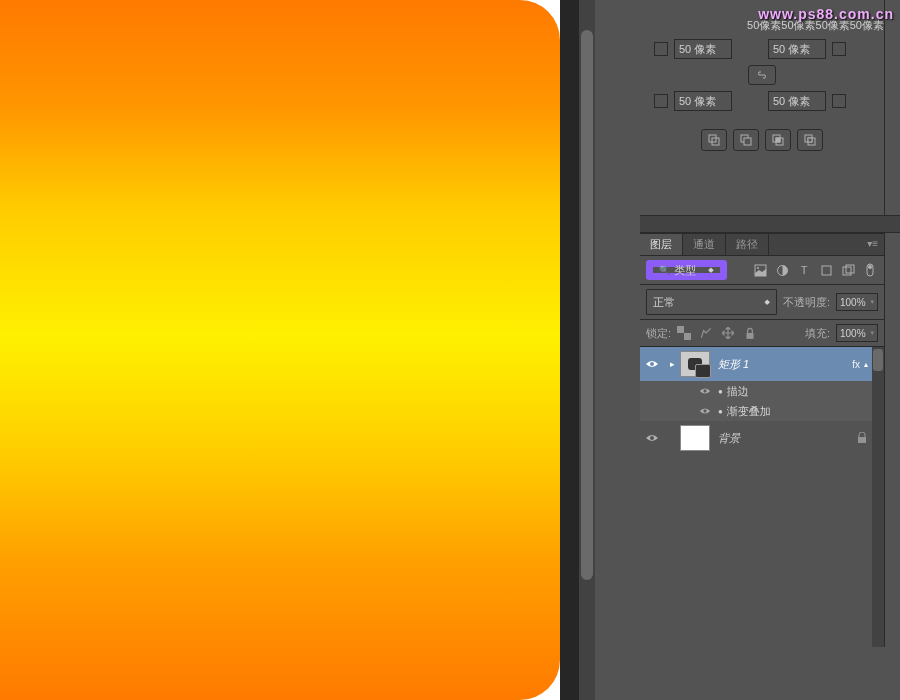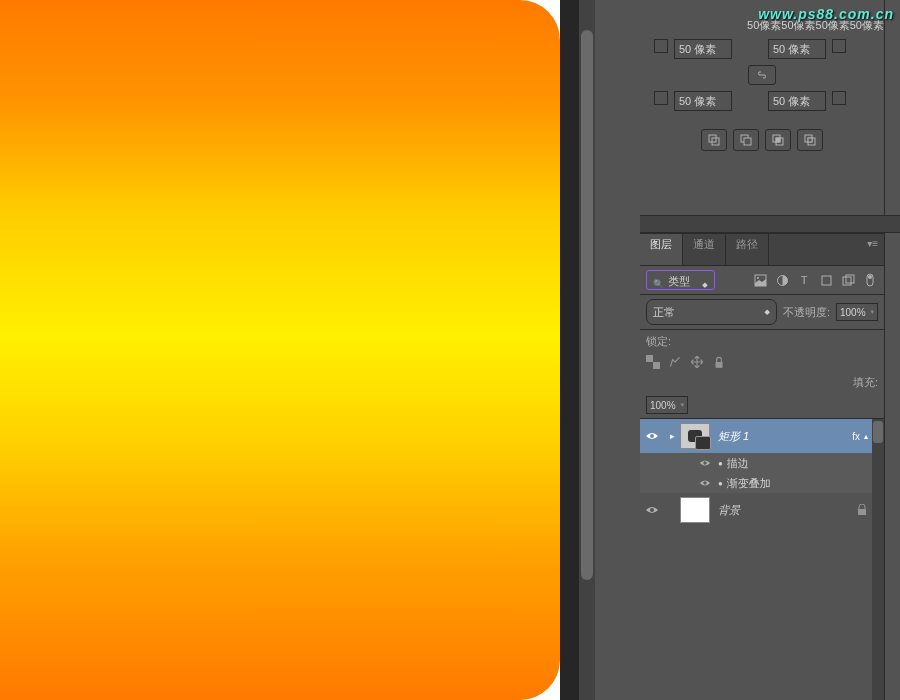--- a/index.html
+++ b/index.html
@@ -7,50 +7,50 @@
   
   .canvas-area { position: absolute; left: 0; top: 0; width: 595px; height: 700px; background: #262626; }
   .canvas-content { position: absolute; left: 0; top: 0; width: 560px; height: 700px; background: #fff; }
   .gradient-shape { position: absolute; left: 0; top: 0; width: 560px; height: 700px; border-top-right-radius: 40px; border-bottom-right-radius: 40px; background: linear-gradient(to bottom, #ff7a00 0%, #ff9500 15%, #ffcc00 30%, #ffe000 40%, #fff000 48%, #ffe000 56%, #ffcc00 65%, #ffa000 80%, #ff7a00 100%); }
   .scrollbar-v { position: absolute; right: 0; top: 0; width: 16px; height: 700px; background: #424242; }
   .scrollbar-thumb { position: absolute; top: 30px; left: 2px; width: 12px; height: 550px; background: #6a6a6a; border-radius: 6px; }
   
   .panels { position: absolute; left: 640px; top: 0; width: 260px; height: 700px; background: #535353; }
   
   .properties-panel { position: relative; width: 245px; height: 215px; background: #535353; padding-top: 8px; border-right: 1px solid #2a2a2a; }
-  .watermark { position: absolute; top: 6px; right: -10px; font-size: 14px; font-weight: bold; color: #5eead4; text-shadow: 1px 1px 2px #000; letter-spacing: 1px; font-style: italic; }
+  .watermark { position: absolute; top: 6px; right: -10px; font-size: 14px; font-weight: bold; color: #f0abfc; text-shadow: 1px 1px 2px #000; letter-spacing: 1px; }
   
   .corner-label { color: #d0d0d0; font-size: 11px; margin: 10px 0 6px 36px; text-align: right; }
-  .corner-row { display: flex; gap: 6px; margin: 4px 0 4px 14px; }
+  .corner-row { display: flex; align-items: center; gap: 6px; margin: 4px 0 4px 14px; }
   .checkbox { width: 14px; height: 14px; border: 1px solid #2a2a2a; background: #535353; display: inline-block; }
   .num-input { width: 58px; height: 20px; background: #535353; border: 1px solid #2a2a2a; color: #d0d0d0; font-size: 11px; padding: 2px 4px; display: flex; align-items: center; }
   .link-btn { width: 28px; height: 20px; background: #535353; border: 1px solid #2a2a2a; border-radius: 3px; display: flex; align-items: center; justify-content: center; color: #c0c0c0; font-size: 11px; margin: 6px auto; }
   .align-row { display: flex; gap: 6px; justify-content: center; margin-top: 18px; }
   .icon-btn { width: 26px; height: 22px; background: #535353; border: 1px solid #2a2a2a; border-radius: 3px; display: flex; align-items: center; justify-content: center; }
   .icon-btn svg { stroke: #b0b0b0; fill: none; stroke-width: 1; }
   
   .layers-panel { position: relative; width: 245px; background: #535353; border-top: 1px solid #2a2a2a; border-right: 1px solid #2a2a2a; }
-  .panel-tabs { display: flex; height: 32px; background: #424242; border-bottom: 1px solid #2a2a2a; }
+  .panel-tabs { display: flex; height: 22px; background: #424242; border-bottom: 1px solid #2a2a2a; }
   .tab { padding: 3px 10px; font-size: 11px; color: #999; cursor: pointer; border-right: 1px solid #2a2a2a; }
   .tab.active { background: #535353; color: #e0e0e0; }
   .panel-menu { margin-left: auto; padding: 4px 6px; color: #999; font-size: 10px; }
   
   .filter-row { display: flex; align-items: center; padding: 4px 6px; gap: 4px; border-bottom: 1px solid #2a2a2a; }
-  .filter-select { display: flex; align-items: flex-end; height: 20px; background: #535353; border: 1px solid #8b5cf6; border-radius: 3px; color: #d0d0d0; font-size: 11px; padding: 0 6px; gap: 4px; }
+  .filter-select { display: flex; align-items: center; height: 20px; background: #535353; border: 7px solid #8b5cf6; border-radius: 3px; color: #d0d0d0; font-size: 11px; padding: 0 6px; gap: 4px; }
   .filter-select::before { content: "🔍"; font-size: 9px; opacity: 0.6; }
   .filter-icons { display: flex; gap: 6px; margin-left: auto; }
   .filter-icon { width: 16px; height: 16px; display: flex; align-items: center; justify-content: center; color: #b0b0b0; font-size: 11px; }
   
   .blend-row { display: flex; align-items: center; padding: 4px 6px; gap: 6px; border-bottom: 1px solid #2a2a2a; }
-  .blend-select { flex: 1; height: 20px; background: #535353; border: 1px solid #2a2a2a; border-radius: 7px; color: #d0d0d0; font-size: 11px; padding: 12px 6px; display: flex; align-items: center; justify-content: space-between; }
+  .blend-select { flex: 1; height: 20px; background: #535353; border: 1px solid #2a2a2a; border-radius: 1px; color: #d0d0d0; font-size: 11px; padding: 12px 6px; display: flex; align-items: center; justify-content: space-between; }
   .opacity-label { color: #b0b0b0; font-size: 11px; }
   .pct-input { width: 42px; height: 18px; background: #535353; border: 1px solid #2a2a2a; color: #d0d0d0; font-size: 10px; padding: 0 3px; display: flex; align-items: center; justify-content: space-between; }
   .pct-input::after { content: "▾"; font-size: 7px; color: #888; }
   
-  .lock-row { display: flex; align-items: flex-start; padding: 4px 6px; gap: 6px; border-bottom: 1px solid #2a2a2a; color: #b0b0b0; font-size: 11px; flex-direction: column; }
+  .lock-row { display: flex; align-items: center; padding: 4px 6px; gap: 6px; border-bottom: 1px solid #2a2a2a; color: #b0b0b0; font-size: 11px; }
   .lock-icons { display: flex; gap: 8px; }
   .lock-icon { width: 14px; height: 14px; opacity: 0.7; }
   
   .layer-list { background: #535353; height: 300px; position: relative; }
   .layer-scrollbar { position: absolute; right: 0; top: 0; width: 12px; height: 100%; background: #424242; }
   .layer-scroll-thumb { position: absolute; top: 2px; left: 1px; width: 10px; height: 22px; background: #6a6a6a; border-radius: 3px; }
   
   .layer-row { display: flex; align-items: center; height: 34px; padding: 0 4px; font-size: 11px; color: #d0d0d0; }
   .layer-row.selected { background: #6b8bb0; color: #fff; }
   .vis-eye { width: 16px; height: 16px; margin-right: 10px; display: flex; align-items: center; justify-content: center; }

